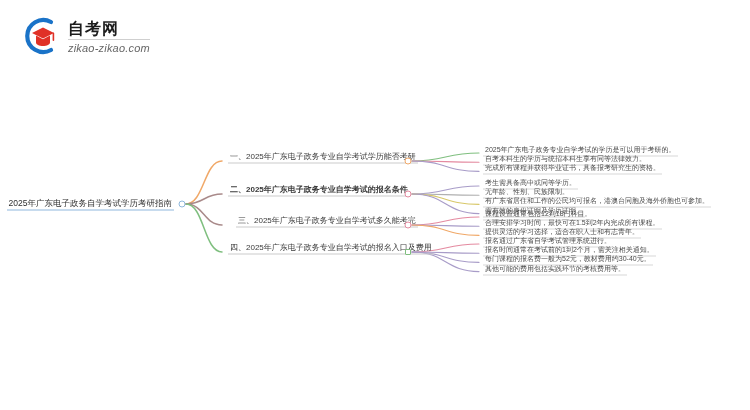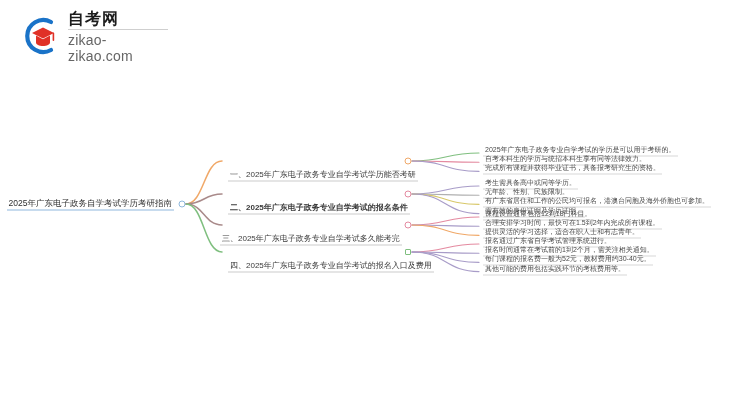--- a/index.html
+++ b/index.html
@@ -41,24 +41,25 @@
   #logo-title {
     font-size: 16px;
     font-weight: bold;
     color: #1c1c1c;
     letter-spacing: 1px;
     line-height: 1.15;
     border-bottom: 1px solid #cfcfcf;
     padding-bottom: 1px;
   }
   #logo-domain {
-    font-size: 14px;
+    font-size: 11px;
     color: #666;
     letter-spacing: 0.2px;
     padding-top: 2px;
+    font-style: italic;
   }
 
   
   #mindmap {
     position: absolute;
     left: 0;
     top: 0;
     width: 750px;
     height: 410px;
   }
@@ -83,21 +84,21 @@
     padding: 0 2px 1px 2px;
   }
 
   .node.root {
     font-size: 8.5px;
     color: #2f2f2f;
     text-align: right;
   }
   .node.root .label { border-bottom: 1.2px solid #8fb8dd; margin-left: 8px; }
 
-  .node.branch { font-size: 8px; margin-top: 18px; }
+  .node.branch { font-size: 8px; }
   .node.branch .label { border-bottom: 1px solid #cccccc; }
 
   .node.leaf { font-size: 7px; color: #4a4a4a; }
   .node.leaf .label { border-bottom: 1px solid #d8d8d8; }
 
   .dot {
     position: absolute;
     width: 7px;
     height: 7px;
     border-radius: 50%;
@@ -153,21 +154,21 @@
       <div class="dot" style="left: 408px; top: 161px; border: 1.4px solid rgb(240, 168, 104);"></div>
       <div class="node leaf" style="top: 150px; left: 483px;"><span class="label">2025年广东电子政务专业自学考试的学历是可以用于考研的。</span></div>
       <div class="node leaf" style="top: 159.2px; left: 483px;"><span class="label">自考本科生的学历与统招本科生享有同等法律效力。</span></div>
       <div class="node leaf" style="top: 168.4px; left: 483px;"><span class="label">完成所有课程并获得毕业证书，具备报考研究生的资格。</span></div>
       <div class="node branch" style="top: 190px; left: 228px; font-weight: bold;"><span class="label">二、2025年广东电子政务专业自学考试的报名条件</span></div>
       <div class="dot" style="left: 408px; top: 194px; border: 1.4px solid rgb(228, 138, 160);"></div>
       <div class="node leaf" style="top: 183px; left: 483px;"><span class="label">考生需具备高中或同等学历。</span></div>
       <div class="node leaf" style="top: 192.2px; left: 483px;"><span class="label">无年龄、性别、民族限制。</span></div>
       <div class="node leaf" style="top: 201.4px; left: 483px;"><span class="label">有广东省居住和工作的公民均可报名，港澳台同胞及海外侨胞也可参加。</span></div>
       <div class="node leaf" style="top: 210.6px; left: 483px;"><span class="label">需有效的身份证明及学历证明。</span></div>
-      <div class="node branch" style="top: 221px; left: 220px;"><span class="label">三、2025年广东电子政务专业自学考试多久能考完</span></div>
+      <div class="node branch" style="top: 221px; left: 236px;"><span class="label">三、2025年广东电子政务专业自学考试多久能考完</span></div>
       <div class="dot" style="left: 408px; top: 225px; border: 1.4px solid rgb(228, 138, 160);"></div>
       <div class="node leaf" style="top: 214px; left: 483px;"><span class="label">课程设置通常包括12到18门科目。</span></div>
       <div class="node leaf" style="top: 223.2px; left: 483px;"><span class="label">合理安排学习时间，最快可在1.5到2年内完成所有课程。</span></div>
       <div class="node leaf" style="top: 232.4px; left: 483px;"><span class="label">提供灵活的学习选择，适合在职人士和有志青年。</span></div>
       <div class="node branch" style="top: 248px; left: 228px; text-align: right;"><span class="label">四、2025年广东电子政务专业自学考试的报名入口及费用</span></div>
       <div class="dot sq" style="left: 408px; top: 252px; border: 1.4px solid rgb(127, 191, 127);"></div>
       <div class="node leaf" style="top: 241px; left: 483px;"><span class="label">报名通过广东省自学考试管理系统进行。</span></div>
       <div class="node leaf" style="top: 250.2px; left: 483px;"><span class="label">报名时间通常在考试前的1到2个月，需关注相关通知。</span></div>
       <div class="node leaf" style="top: 259.4px; left: 483px;"><span class="label">每门课程的报名费一般为52元，教材费用约30-40元。</span></div>
       <div class="node leaf" style="top: 268.6px; left: 483px;"><span class="label">其他可能的费用包括实践环节的考核费用等。</span></div>

